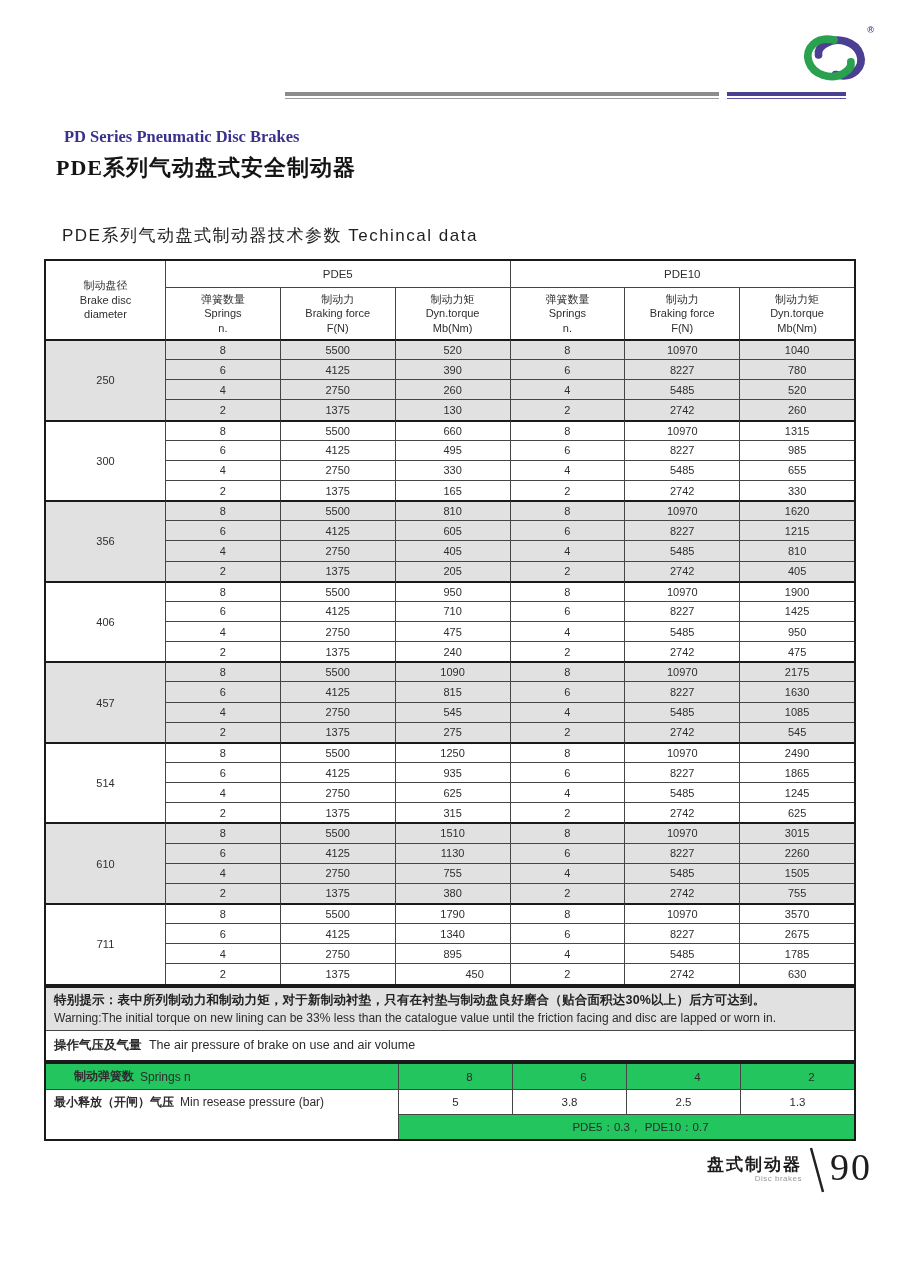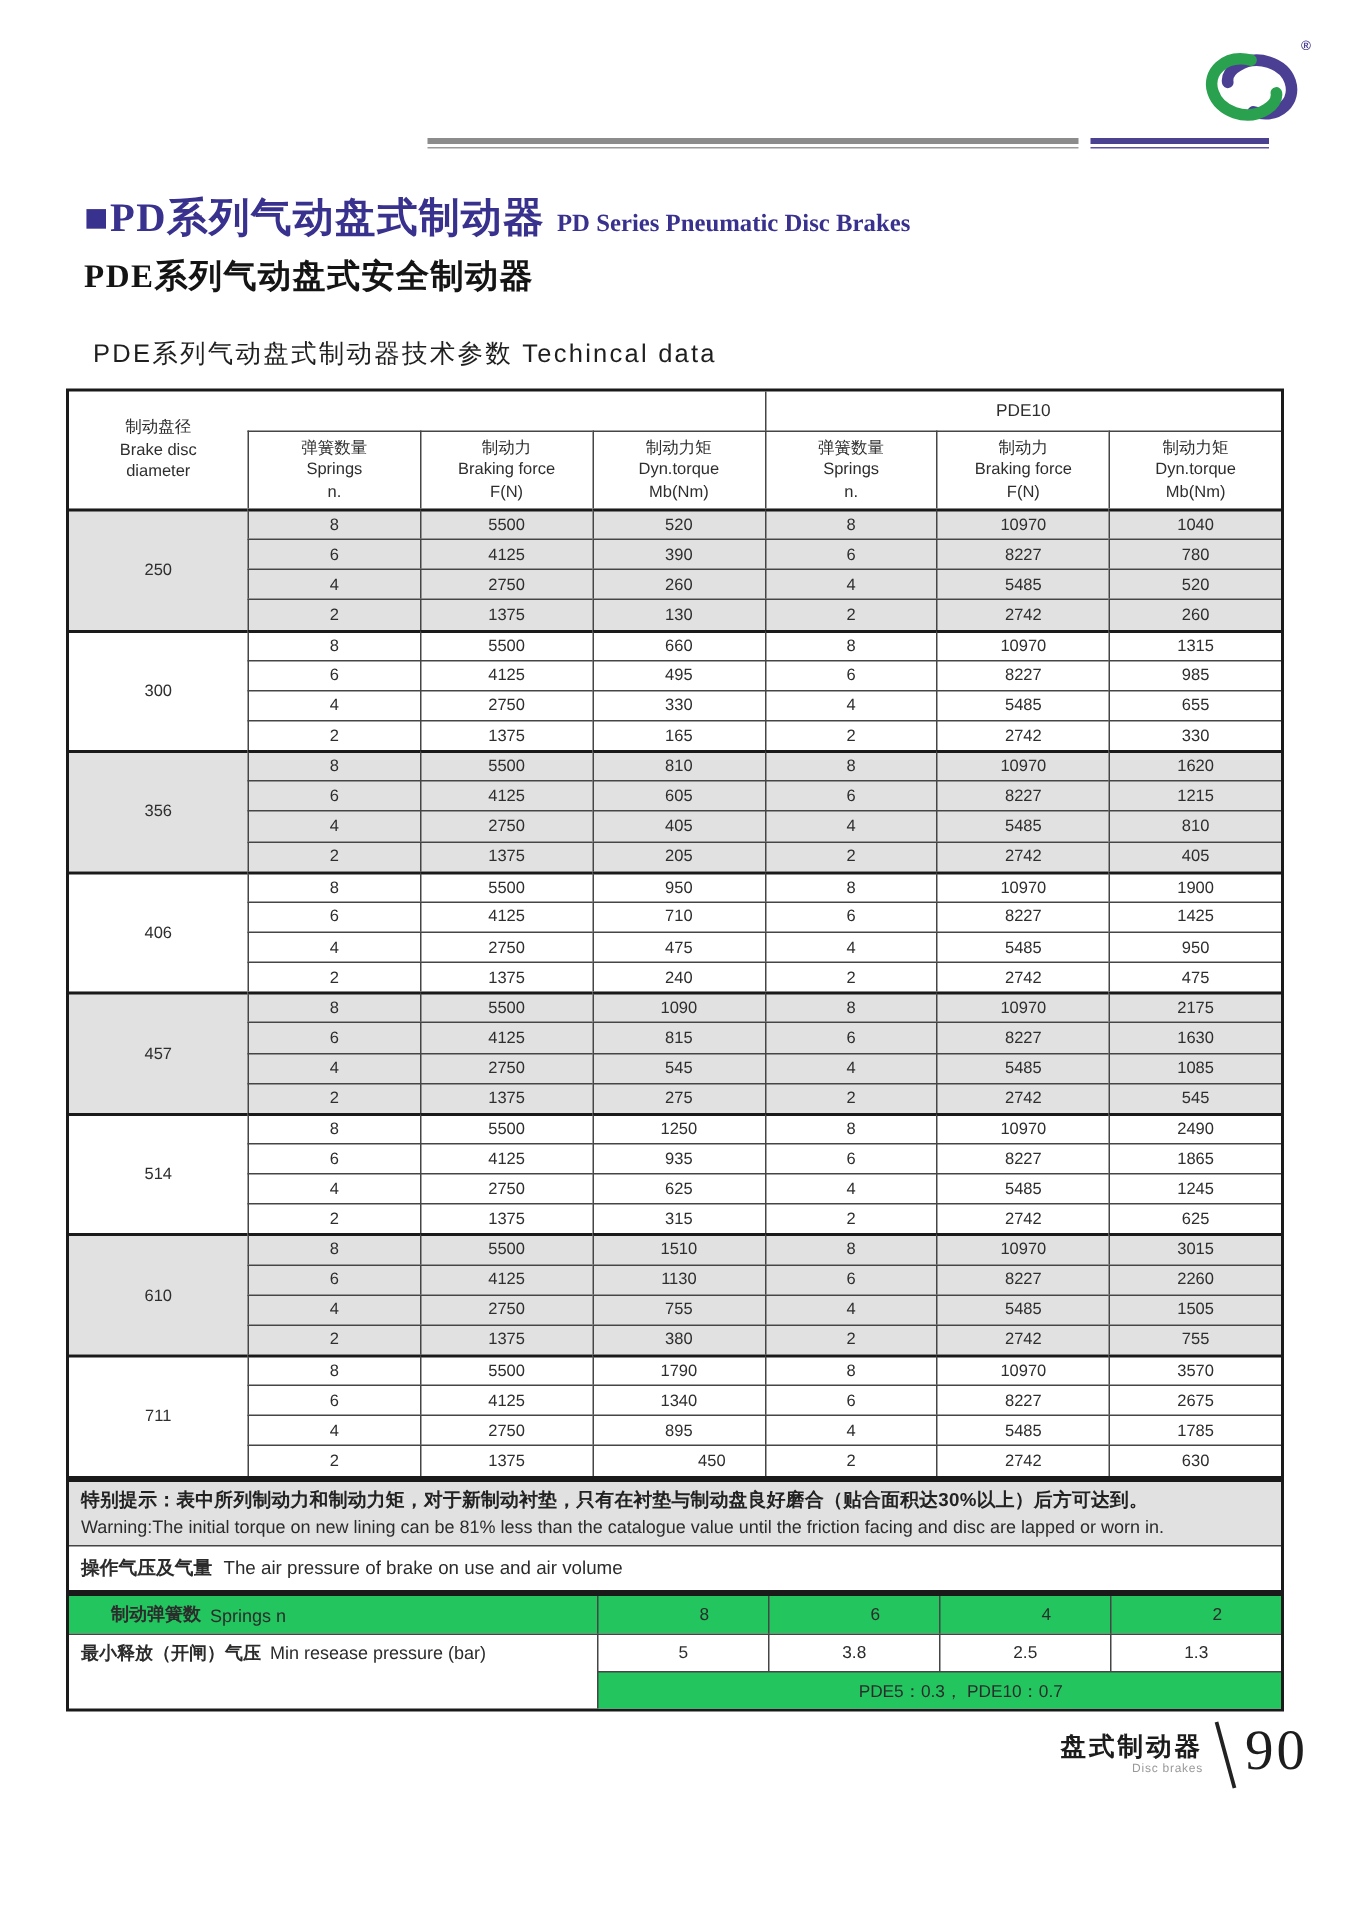--- a/index.html
+++ b/index.html
@@ -113,33 +113,33 @@
       <div class="bar"></div>
       <div class="thin"></div>
     </div>
   <div class="divider-purple">
       <div class="bar"></div>
       <div class="thin"></div>
     </div>
 
   <div class="title-block">
     <div class="title-line">
-      <span class="title-cn">■PD系列气动盘式制动器</span>
       <span class="title-en">PD Series Pneumatic Disc Brakes</span>
     </div>
     <div class="subtitle-cn">PDE系列气动盘式安全制动器</div>
   </div>
   <div class="section-heading">PDE系列气动盘式制动器技术参数 Techincal data</div>
 
   <div class="main-grid">
     <div class="mcell hdr3 col1 row1" style="grid-column:1;grid-row:1 / span 2;">
       <span>制动盘径</span>
       <span>Brake disc</span>
       <span>diameter</span>
     </div>
+    <div class="mcell row1 model-hdr" style="grid-column:2 / span 3;grid-row:1;">PDE5</div>
     <div class="mcell row1 model-hdr" style="grid-column:5 / span 3;grid-row:1;">PDE10</div>
 
   <div class="mcell hdr3" style="grid-area: 2 / 2;">
         <span>弹簧数量</span>
         <span>Springs</span>
         <span>n.</span>
       </div>
       <div class="mcell hdr3" style="grid-area: 2 / 3;">
         <span>制动力</span>
         <span>Braking force</span>
@@ -363,21 +363,21 @@
       <div class="mcell " style="grid-area: 34 / 3;">1375</div>
       <div class="mcell " style="grid-area: 34 / 4; padding-left: 44px;">450</div>
       <div class="mcell " style="grid-area: 34 / 5;">2</div>
       <div class="mcell " style="grid-area: 34 / 6;">2742</div>
       <div class="mcell " style="grid-area: 34 / 7;">630</div>
     </div>
 
   <div class="notes">
     <div class="note-warning">
       <div class="cn">特别提示：表中所列制动力和制动力矩，对于新制动衬垫，只有在衬垫与制动盘良好磨合（贴合面积达30%以上）后方可达到。</div>
-      <div class="en">Warning:The initial torque on new lining can be 81% less than the catalogue value until the friction facing and disc are lapped or worn in.</div>
+      <div class="en">Warning:The initial torque on new lining can be 33% less than the catalogue value until the friction facing and disc are lapped or worn in.</div>
     </div>
     <div class="note-air">
       <span class="cn">操作气压及气量</span>
       <span class="en">The air pressure of brake on use and air volume</span>
     </div>
   </div>
 
   <div class="press-grid">
     <div class="pcell lbl rtop shade" style="grid-column:1;grid-row:1;">
       <span class="lbl-cn">制动弹簧数</span>

